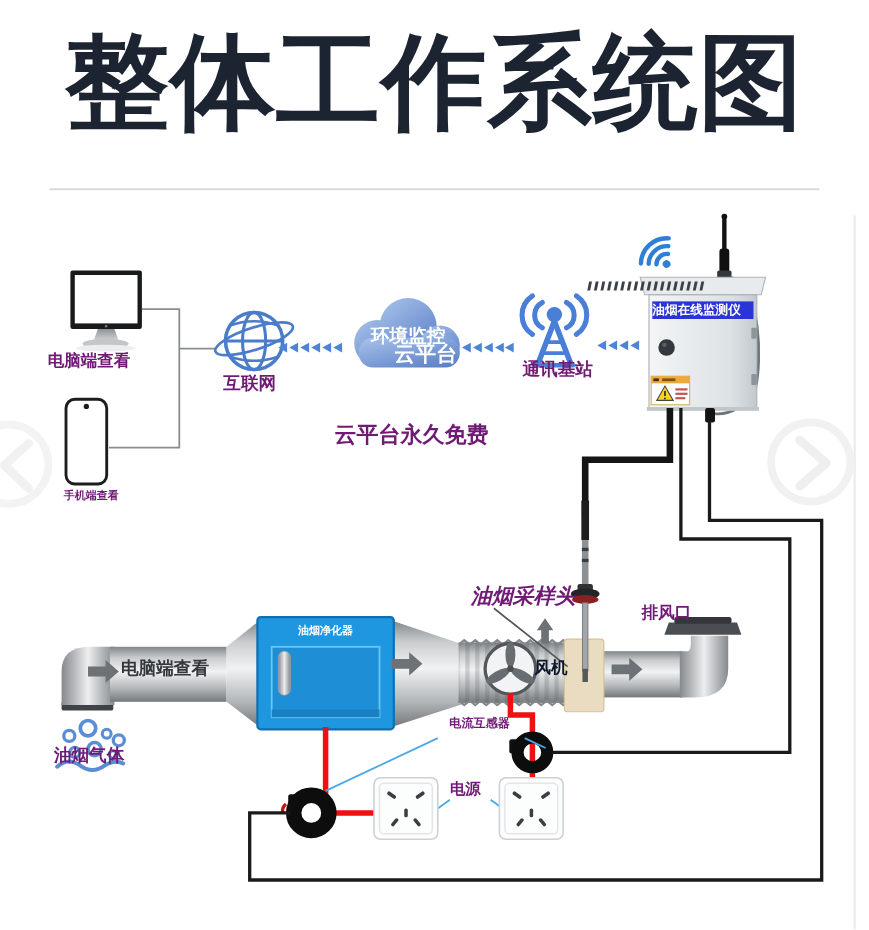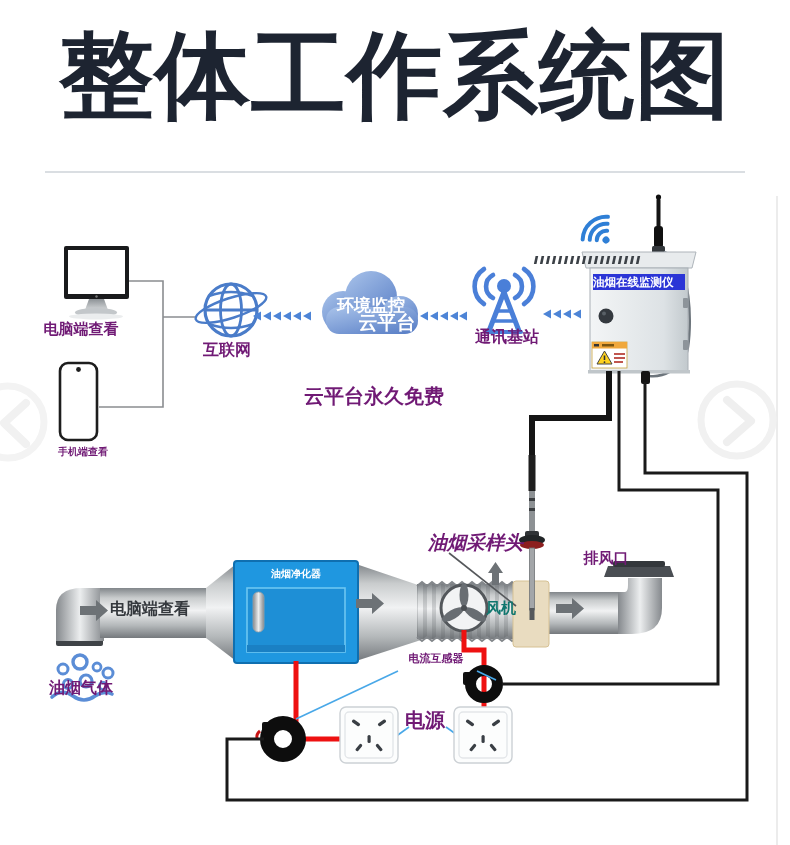--- a/index.html
+++ b/index.html
@@ -308,19 +308,19 @@
   <div class="lbl" style="left:30px;top:320px;width:102px;font-size:15px;">电脑端查看</div>
   <div class="lbl" style="left:32px;top:446px;width:102px;font-size:10px;">手机端查看</div>
   <div class="lbl" style="left:196px;top:341px;width:62px;font-size:16px;text-align:center;">互联网</div>
   <div class="lbl white" style="left:328px;top:296px;width:86px;font-size:17px;">环境监控</div>
   <div class="lbl white" style="left:344px;top:312px;width:86px;font-size:19px;">云平台</div>
   <div class="lbl" style="left:304px;top:341px;width:126px;font-size:20px;margin-top:44px;">云平台永久免费</div>
   <div class="lbl" style="left:470px;top:328px;width:74px;font-size:16px;">通讯基站</div>
   <div class="lbl white" style="left:593px;top:276px;width:68px;font-size:11.5px;">油烟在线监测仪</div>
   <div class="lbl" style="left:110px;top:600px;width:74px;font-size:16px;color:#34383d;">电脑端查看</div>
   <div class="lbl white" style="left:246px;top:568px;width:100px;font-size:10px;">油烟净化器</div>
-  <div class="lbl" style="left:483px;top:599px;width:36px;font-size:15px;color:#0f766e;">风机</div>
+  <div class="lbl" style="left:483px;top:599px;width:36px;font-size:15px;color:#0f172a;">风机</div>
   <div class="lbl" style="left:428px;top:532px;width:84px;font-size:19px;font-style:italic;">油烟采样头</div>
   <div class="lbl" style="left:577px;top:549px;width:58px;font-size:15px;">排风口</div>
   <div class="lbl" style="left:44px;top:679px;width:74px;font-size:16px;">油烟气体</div>
   <div class="lbl" style="left:390px;top:652px;width:92px;font-size:11px;">电流互感器</div>
-  <div class="lbl" style="left:405px;top:709px;width:36px;font-size:20px;">电源</div>
+  <div class="lbl" style="left:405px;top:709px;width:36px;font-size:14px;">电源</div>
 </div>
 
 </body></html>

